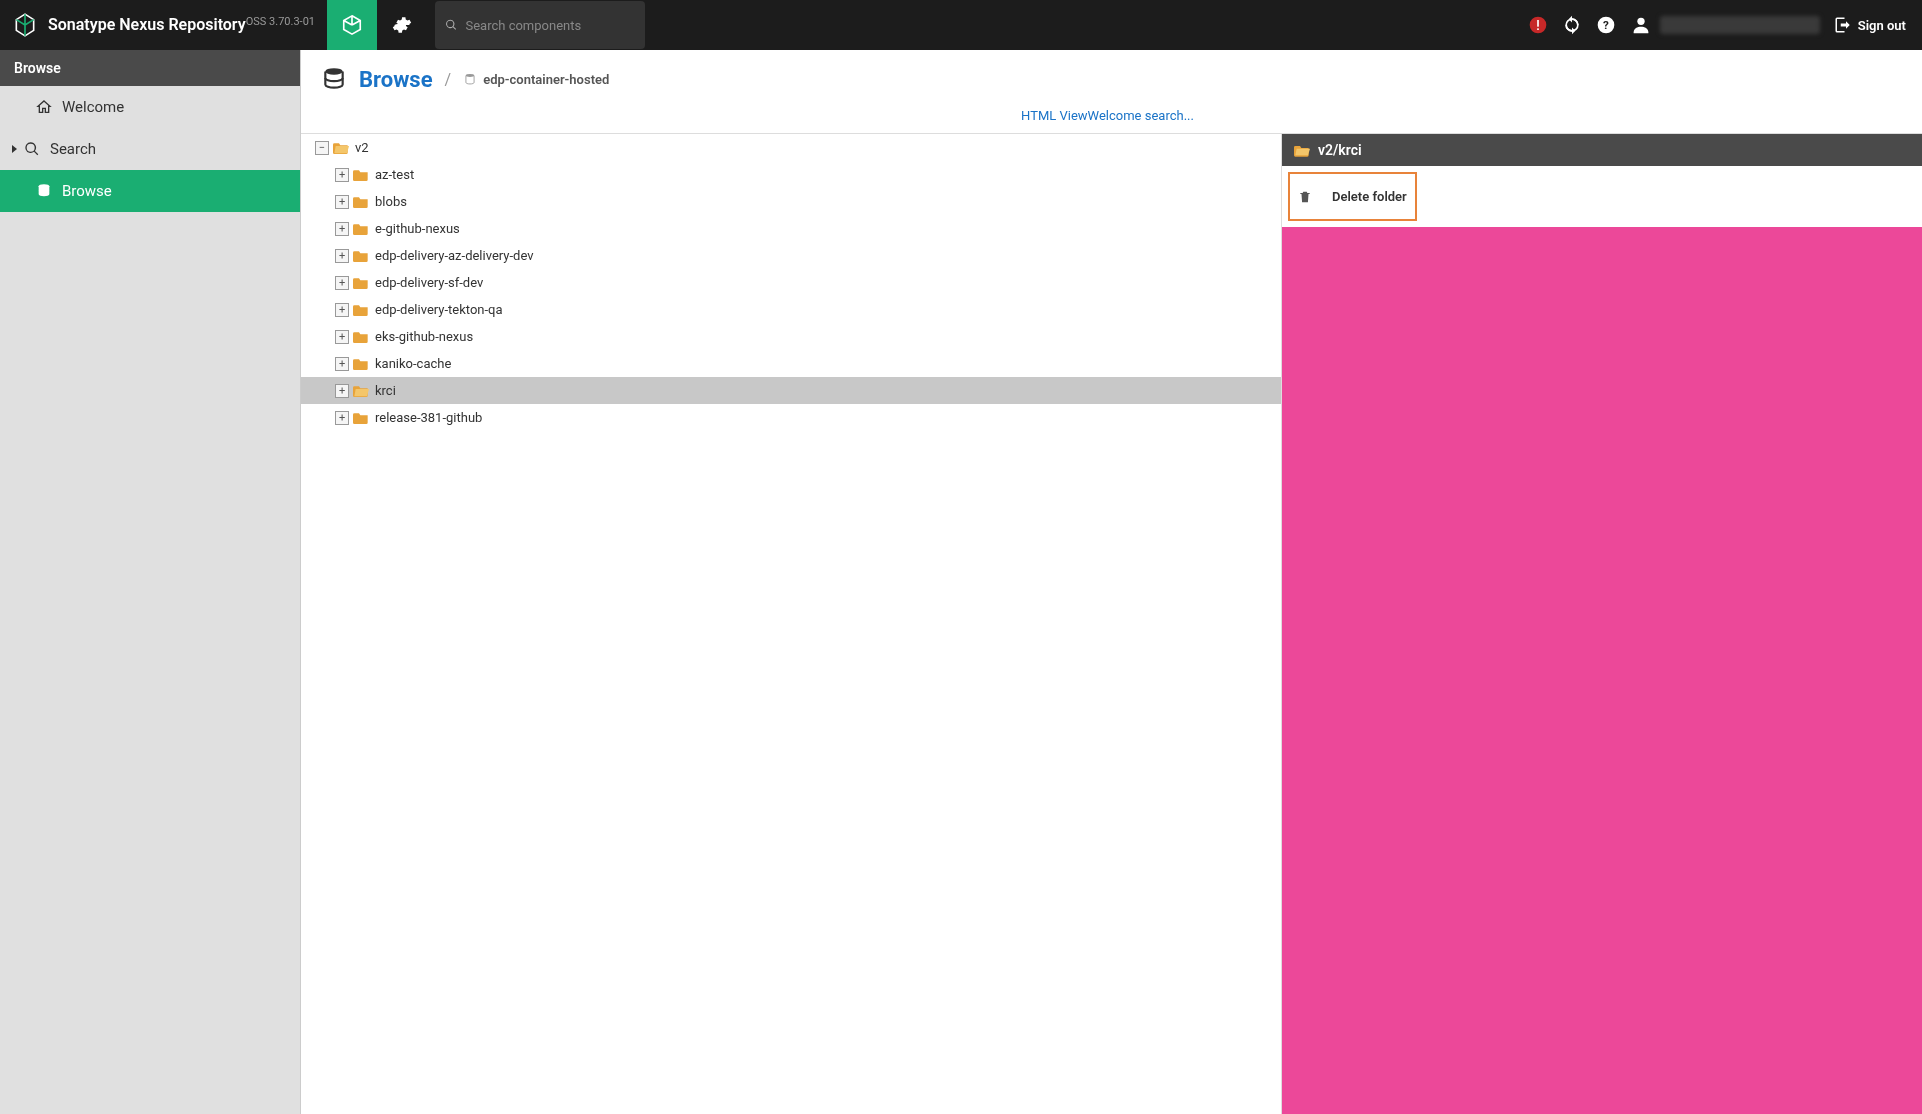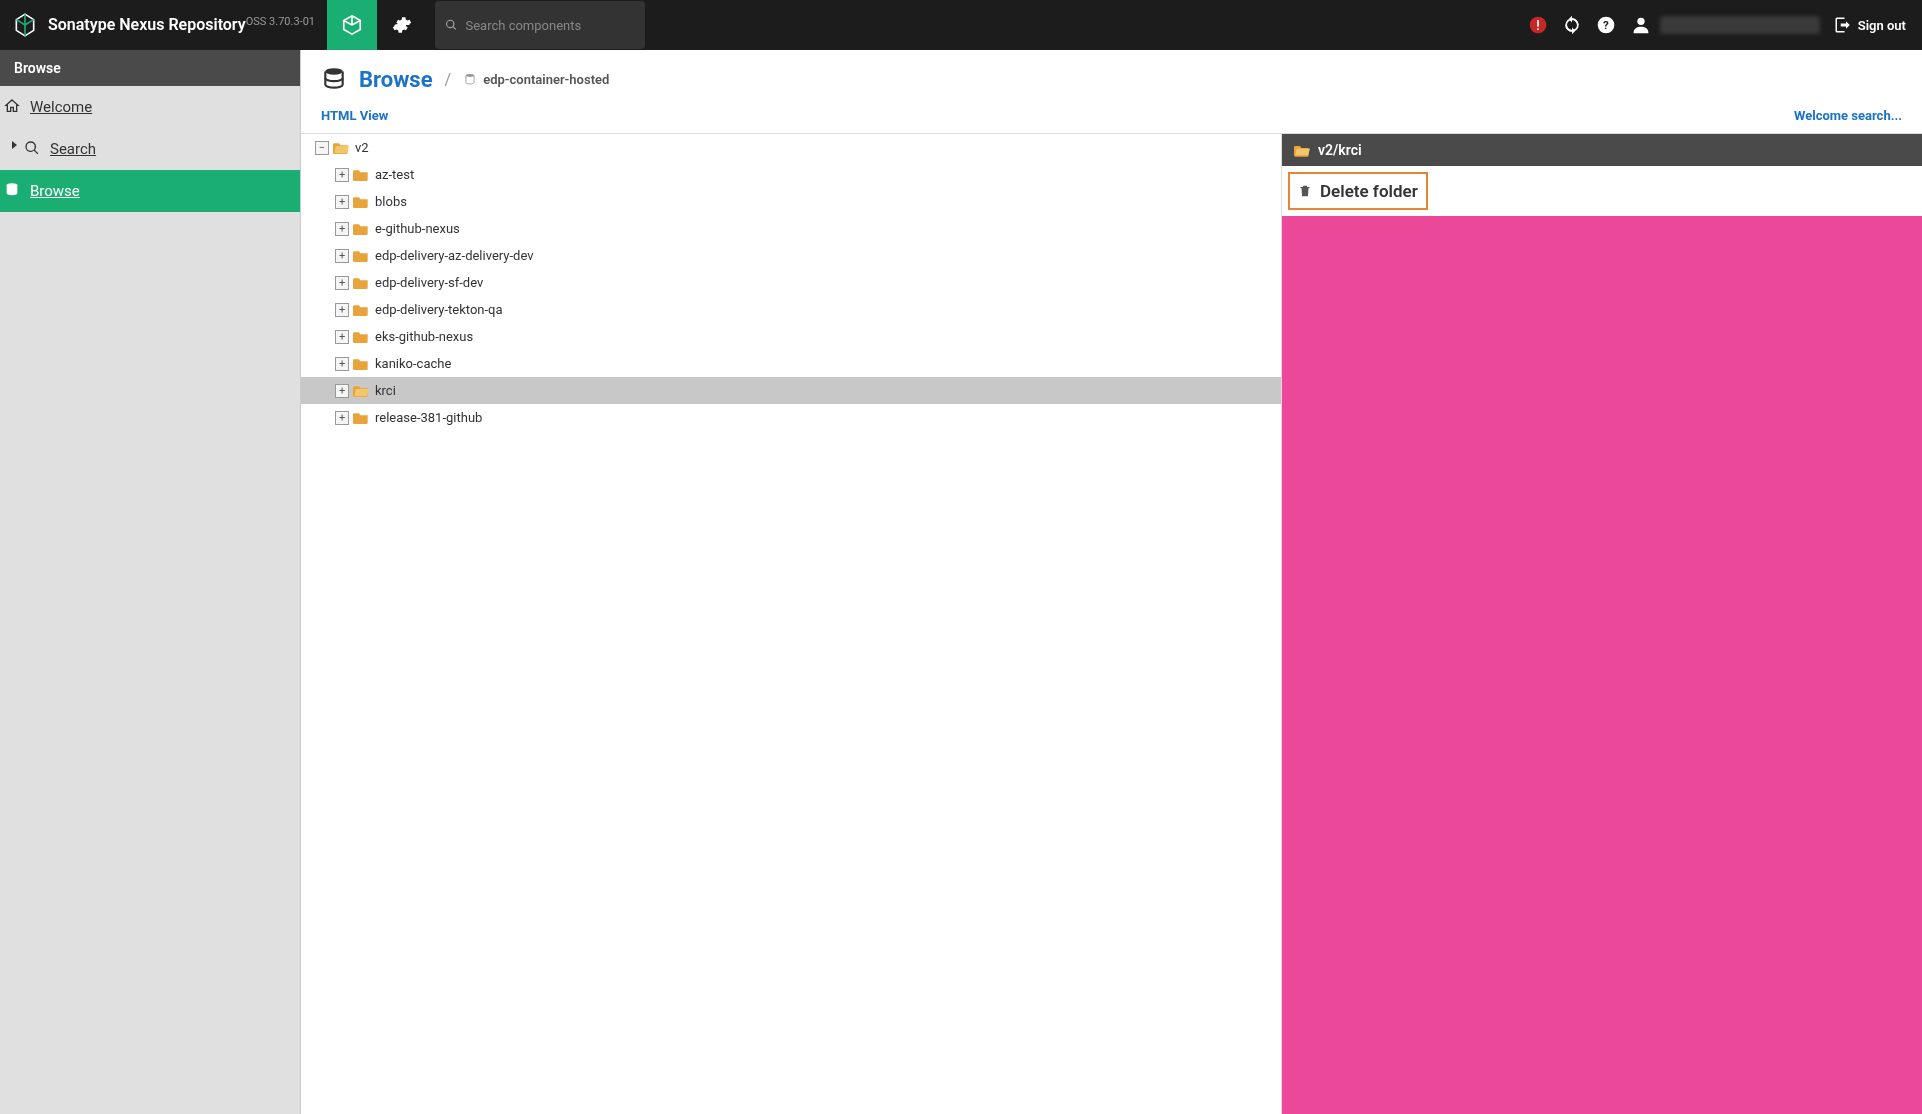--- a/index.html
+++ b/index.html
@@ -125,26 +125,25 @@
     }
     .sidebar-header {
       background: #4a4a4a;
       color: #fff;
       padding: 10px 14px;
       font-size: 14px;
       font-weight: 600;
     }
     .sidebar-item {
       display: flex;
-      align-items: flex-start;
-      padding: 12px 4px;
+      align-items: center;
+      padding: 12px 36px;
       font-size: 15px;
       color: #333;
       cursor: pointer;
-      text-decoration: underline;
     }
     .sidebar-item svg { margin-right: 10px; }
     .sidebar-item.with-caret {
       padding-left: 8px;
     }
     .sidebar-item.with-caret .caret {
       width: 12px;
       margin-right: 4px;
     }
     .sidebar-item.active {
@@ -177,24 +176,23 @@
     .breadcrumb-repo {
       display: flex;
       align-items: center;
       gap: 6px;
       font-size: 13px;
       font-weight: 600;
       color: #555;
     }
     .link-row {
       display: flex;
-      justify-content: space-between;
-      padding: 4px 20px 10px 20px;
-      font-size: 13px;
-      font-weight: bold;
+      justify-content: center;
+      padding: 4px 28px 10px 20px;
+      font-size: 13px;
     }
     .link-row a { color: #1a73c7; text-decoration: none; cursor: pointer; }
     .tree-and-detail {
       flex: 1;
       display: flex;
       border-top: 1px solid #ddd;
     }
     .tree {
       flex: 1;
       background: #fff;
@@ -247,25 +245,25 @@
       font-size: 14px;
       font-weight: 600;
     }
     .detail-body {
       background: #fff;
       padding: 6px;
     }
     .delete-btn {
       display: inline-flex;
       align-items: center;
-      gap: 8px;
-      padding: 7px 8px;
+      gap: 20px;
+      padding: 15px 8px;
       border: 2px solid #e8833a;
       background: #fff;
-      font-size: 17px;
+      font-size: 13px;
       font-weight: 600;
       color: #333;
       cursor: pointer;
     }
   </style>
 </head>
 <body>
 
 <div class="app">
   <div class="topbar">

